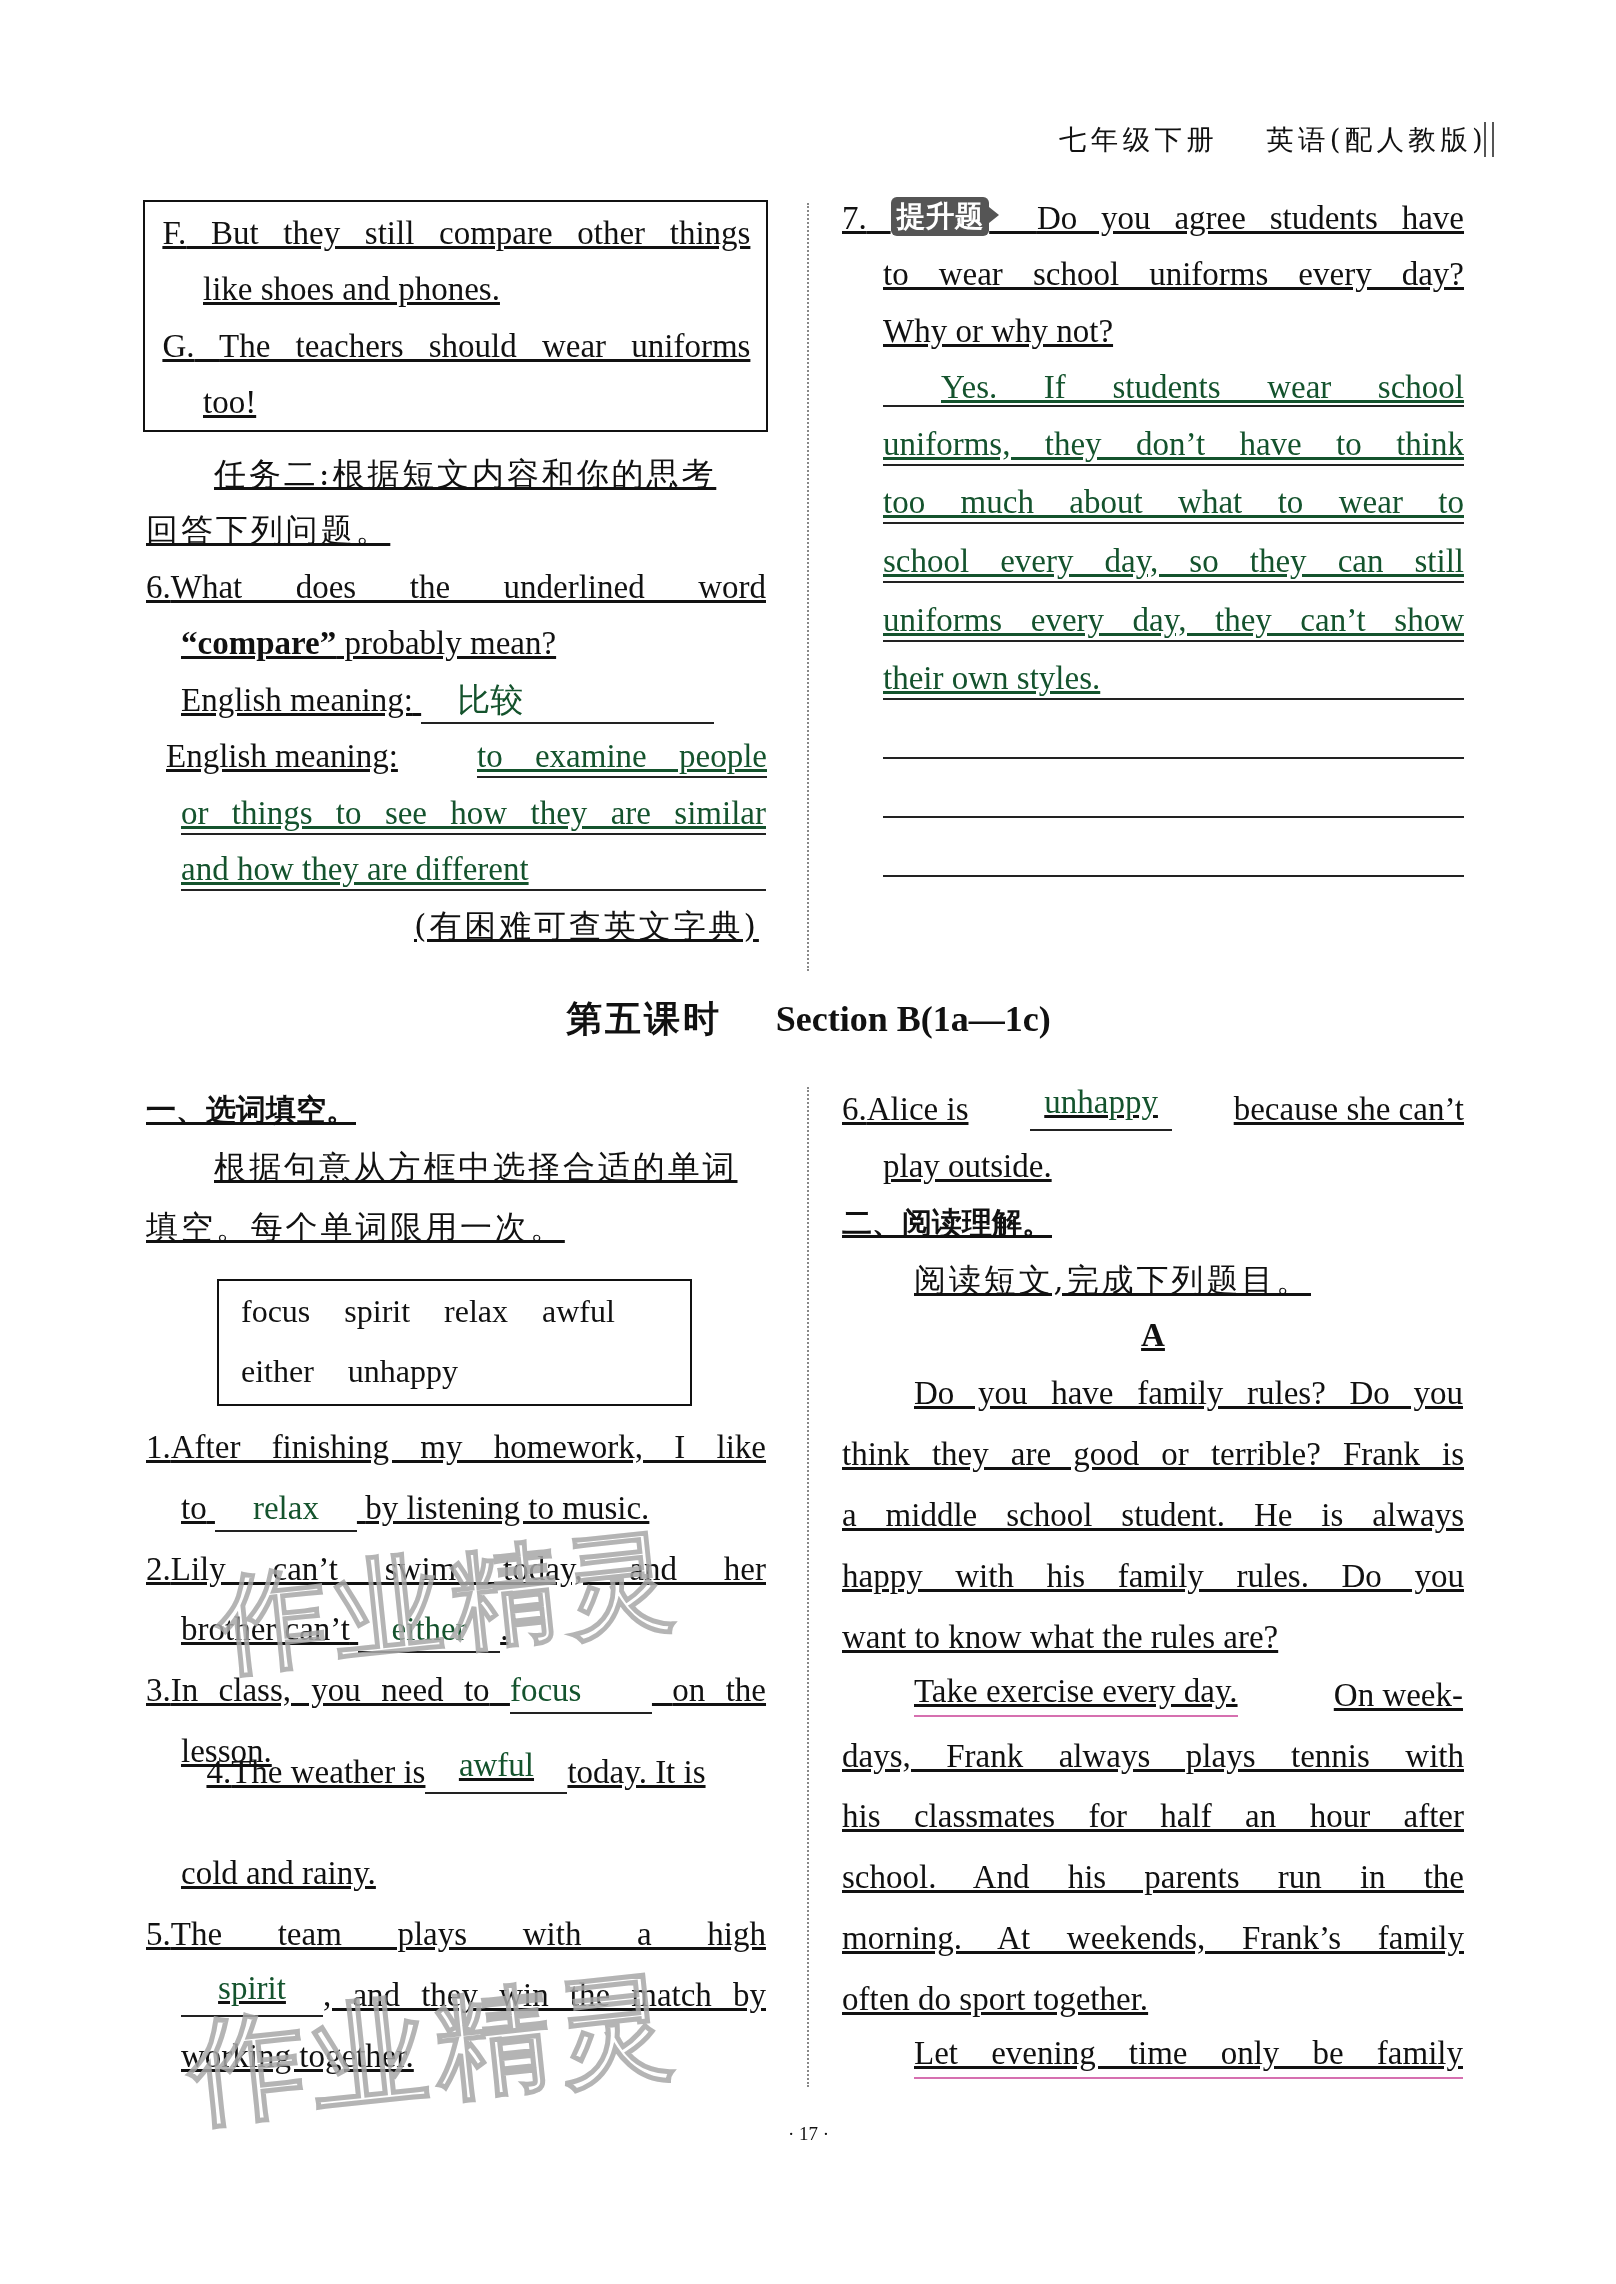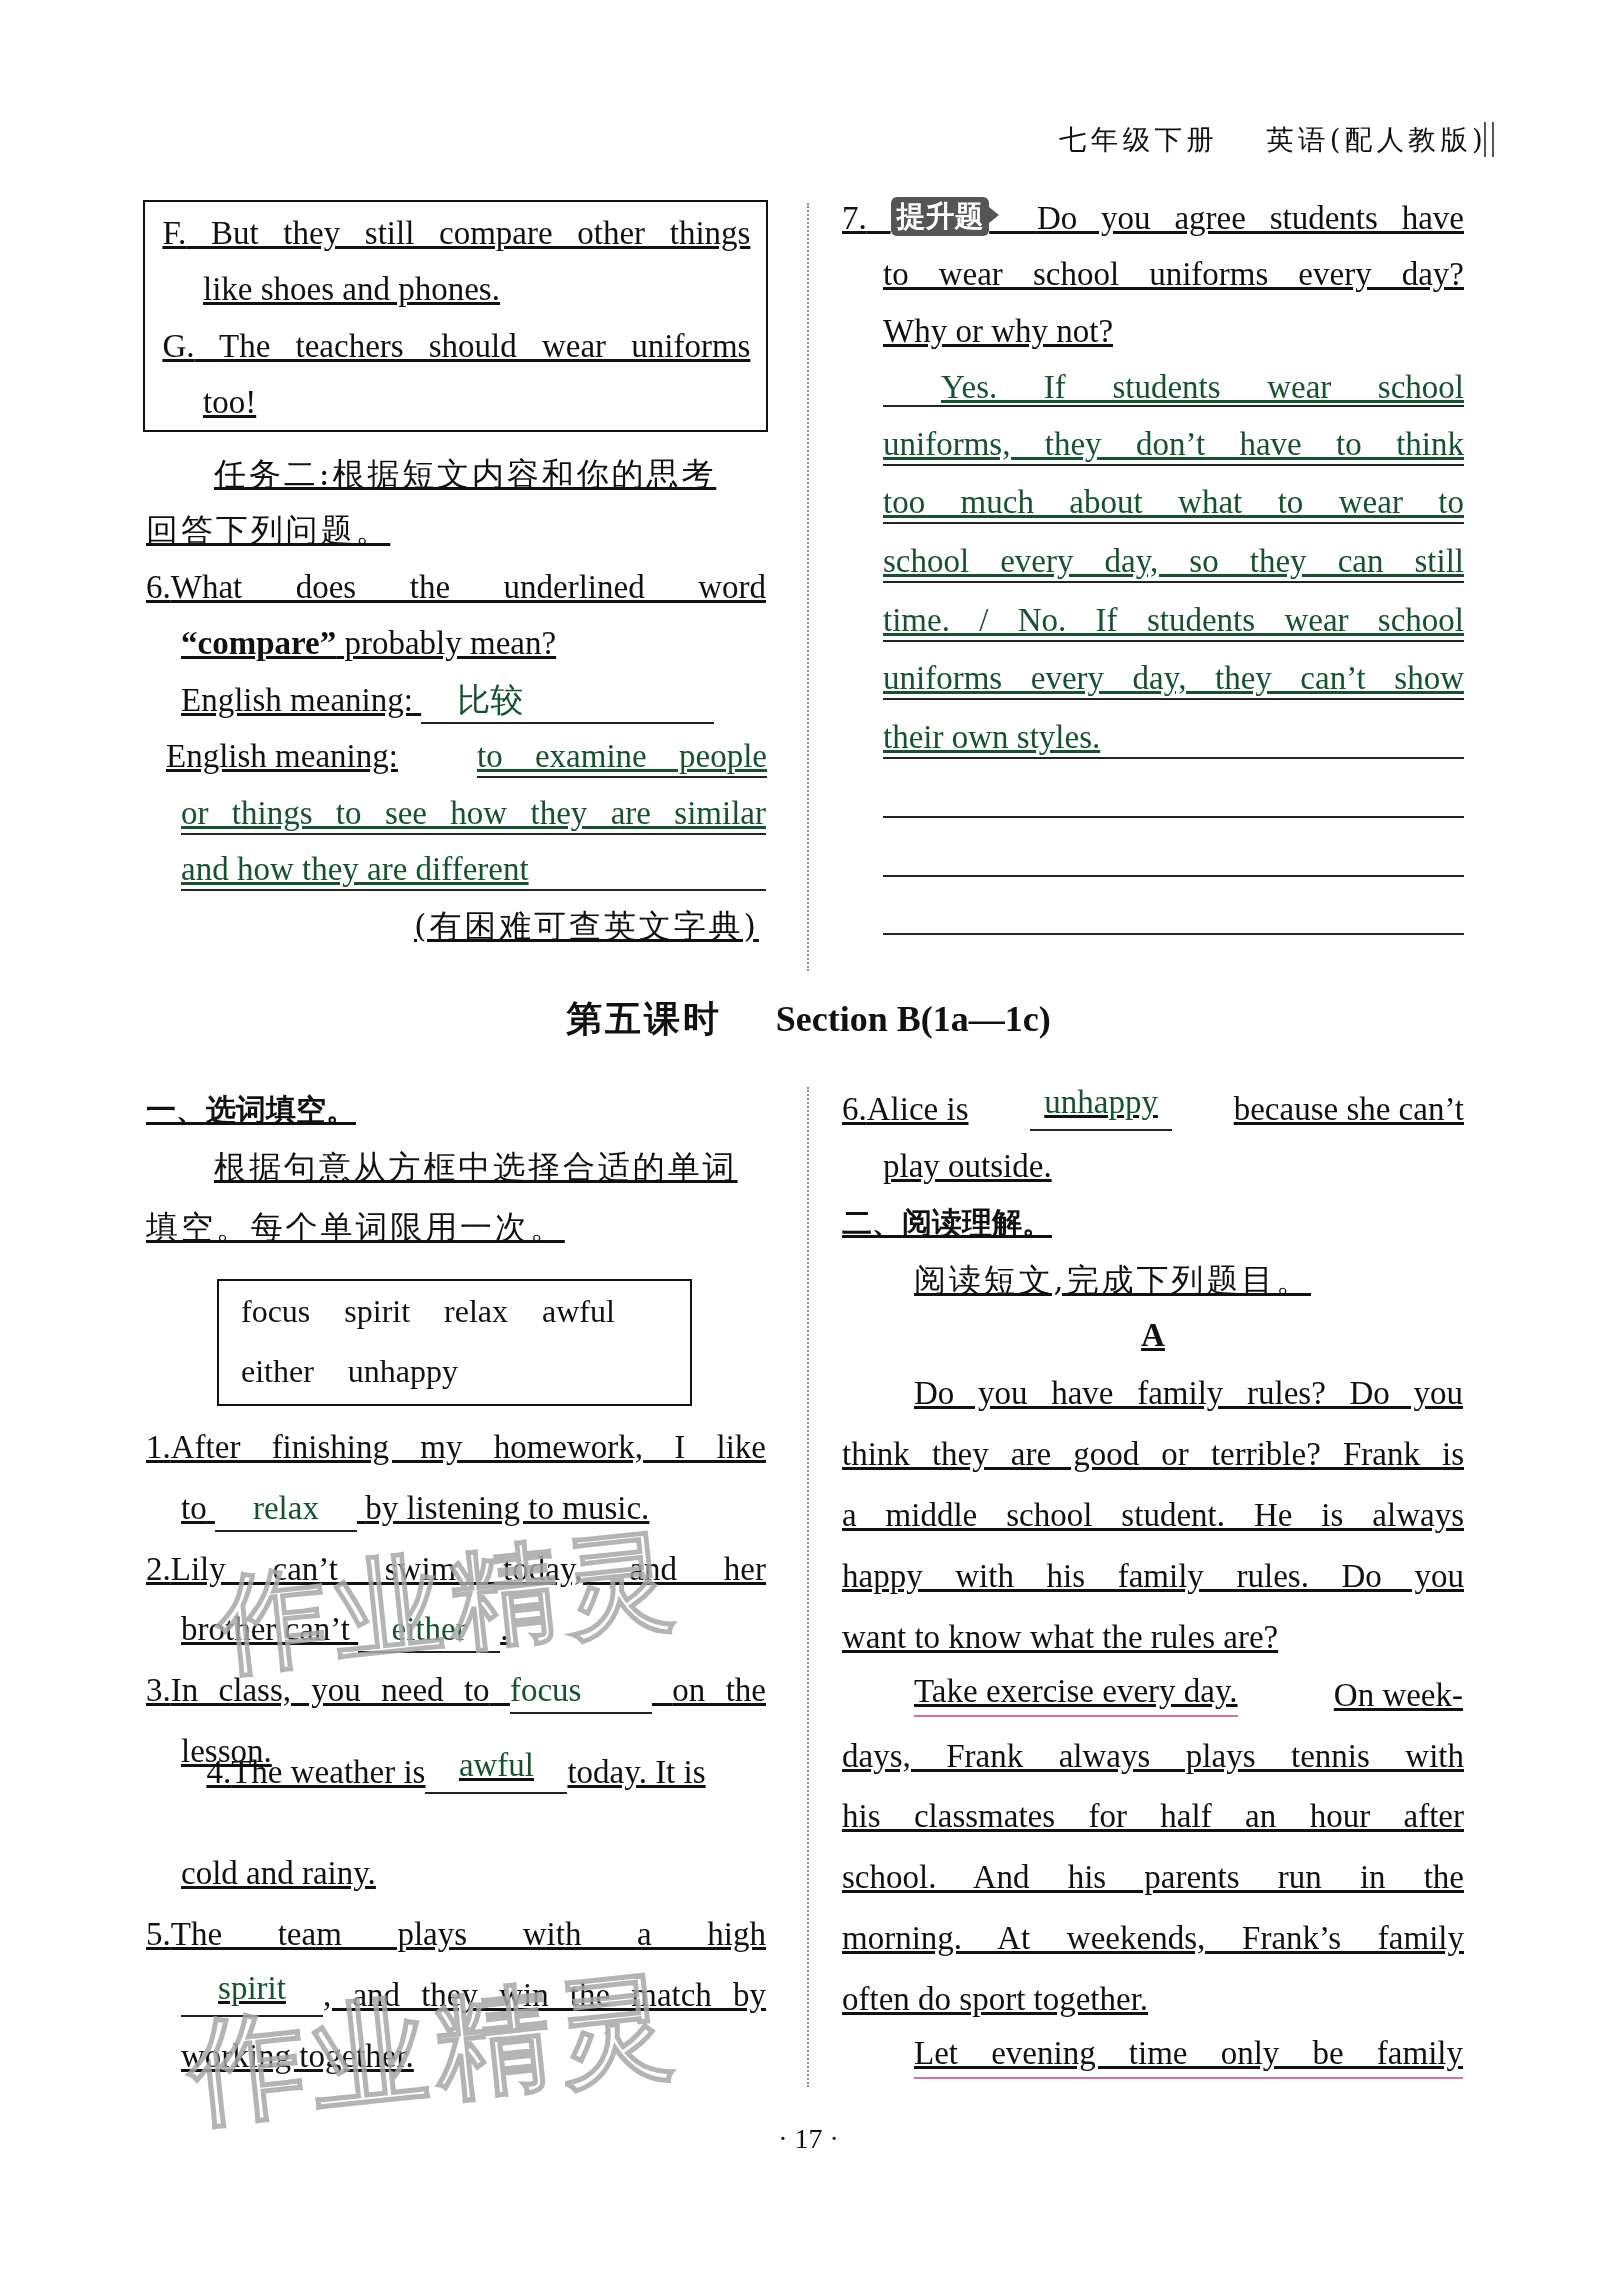--- a/index.html
+++ b/index.html
@@ -46,21 +46,21 @@
   .heading-cn { font-family: "DejaVu Sans", sans-serif; font-weight: bold; font-size: 30px; }
   .body-cn { font-family: "DejaVu Serif", serif; font-size: 32px; letter-spacing: 2.9px; }
 
   .word-box-row { font-size: 32px; line-height: 58px; white-space: nowrap; word-spacing: 26px; }
 
   .watermark {
     position: absolute; font-family: "DejaVu Sans", sans-serif; font-weight: bold;
     font-size: 109px; color: transparent; -webkit-text-stroke: 1.4px #a8a8a8;
     transform: rotate(-6deg); letter-spacing: 7.2px; opacity: 0.85; pointer-events: none;
   }
-  .page-number { left: 0; width: 1617px; top: 2123px; text-align: center; font-size: 28px; }
+  .page-number { left: 0; width: 1617px; top: 2123px; text-align: center; font-size: 19px; }
 </style>
 </head>
 <body>
 
 <div class="abs running-header cn-serif">
   <span>七年级下册</span>
   <span style="display:inline-block;width:22px"></span>
   <span>英语(配人教版)</span>
 </div>
 <div class="header-bars"></div>
@@ -106,21 +106,20 @@
   <span>Do you agree students have</span>
 </div>
 <div class="abs line just" style="left:883px;top:246px;width:581px">to wear school uniforms every day?</div>
 <div class="abs line" style="left:883px;top:303px">Why or why not?</div>
 
 <div class="abs" style="left:883px;top:359px;width:581px">
   <div class="line ruled just ans" style="height:48px;margin-bottom:8.7px;padding-left:58px;box-sizing:border-box">Yes. If students wear school</div>
   <div class="line ruled just ans" style="height:48px;margin-bottom:8.7px">uniforms, they don’t have to think</div>
   <div class="line ruled just ans" style="height:48px;margin-bottom:8.7px">too much about what to wear to</div>
   <div class="line ruled just ans" style="height:48px;margin-bottom:8.7px">school every day, so they can still</div>
-  <div class="line ruled just ans" style="height:48px;margin-bottom:8.7px">time. / No. If students wear school</div>
   <div class="line ruled just ans" style="height:48px;margin-bottom:8.7px">uniforms every day, they can’t show</div>
   <div class="line ruled ans" style="height:48px;margin-bottom:8.7px">their own styles.</div>
   <div class="line ruled" style="height:48px;margin-bottom:8.7px"></div>
   <div class="line ruled" style="height:48px;margin-bottom:8.7px"></div>
   <div class="line ruled" style="height:48px;margin-bottom:8.7px"></div>
 </div>
 
 <div class="abs section-title" style="left:0;width:1617px;top:993px;text-align:center;line-height:51px">
   <span class="cn-part">第五课时</span>
   <span style="display:inline-block;width:36px"></span>

